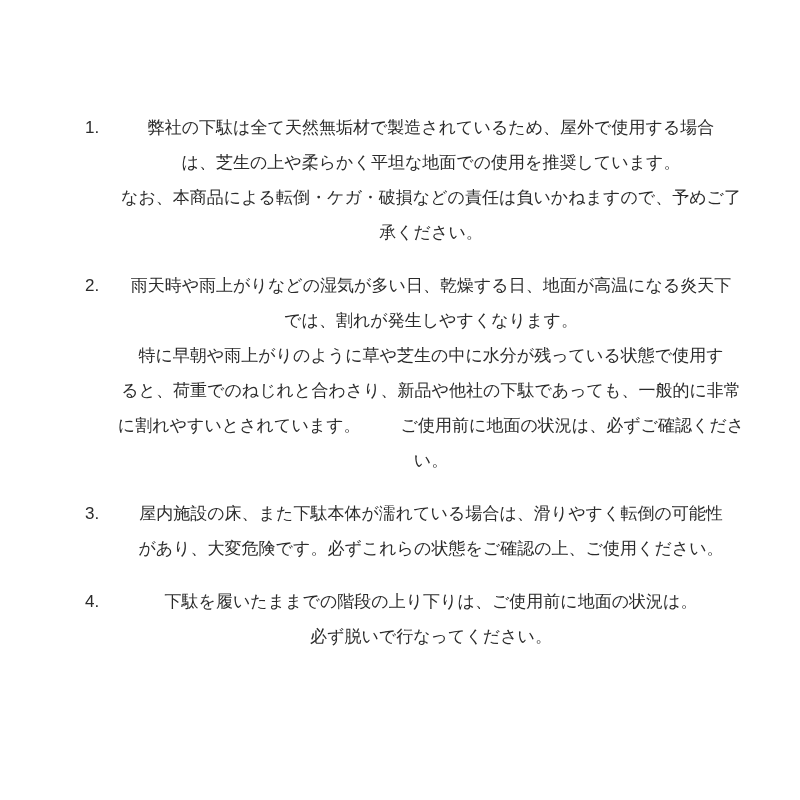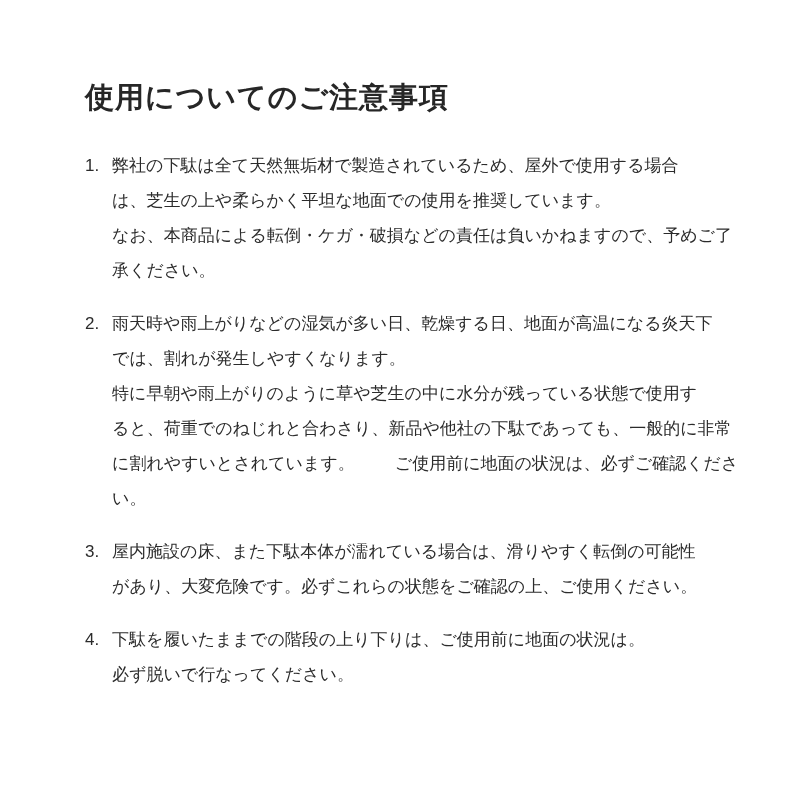--- a/index.html
+++ b/index.html
@@ -52,33 +52,33 @@
   .item:first-child {
     margin-top: 0;
   }
   .num {
     flex: 0 0 27px;
     width: 27px;
   }
   .item-text {
     flex: 1 1 auto;
     white-space: pre-line;
+    text-align: center;
   }
   .underline {
     text-decoration-thickness: 2px;
     text-underline-offset: 5px;
     margin-left: 40px;
   }
 </style>
 </head>
 <body>
 
 <div class="canvas">
   <div class="content">
-    <h1 class="title">使用についてのご注意事項</h1>
     <ol class="list">
       <li class="item">
         <span class="num">1.</span>
         <span class="item-text">弊社の下駄は全て天然無垢材で製造されているため、屋外で使用する場合
 は、芝生の上や柔らかく平坦な地面での使用を推奨しています。
 なお、本商品による転倒・ケガ・破損などの責任は負いかねますので、予めご了
 承ください。</span>
       </li>
       <li class="item">
         <span class="num">2.</span>

